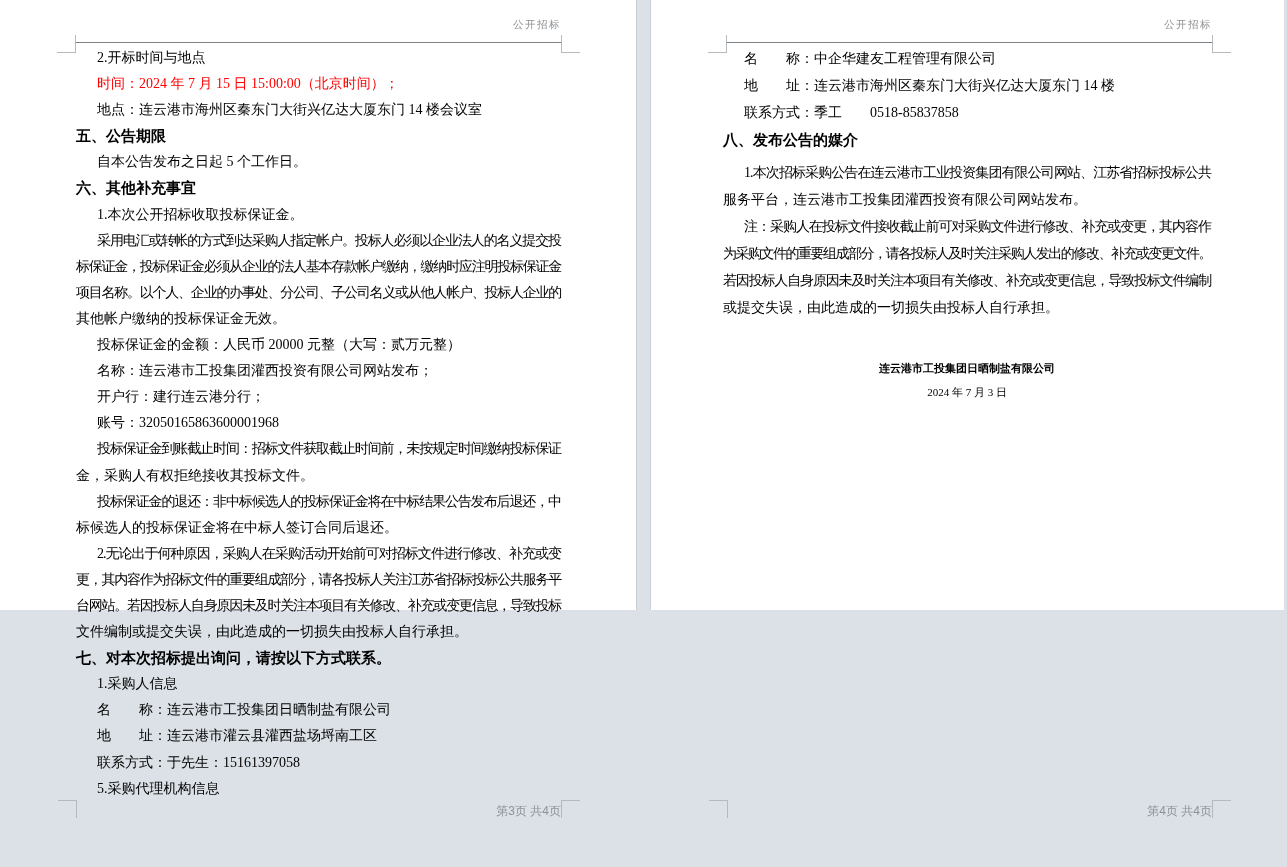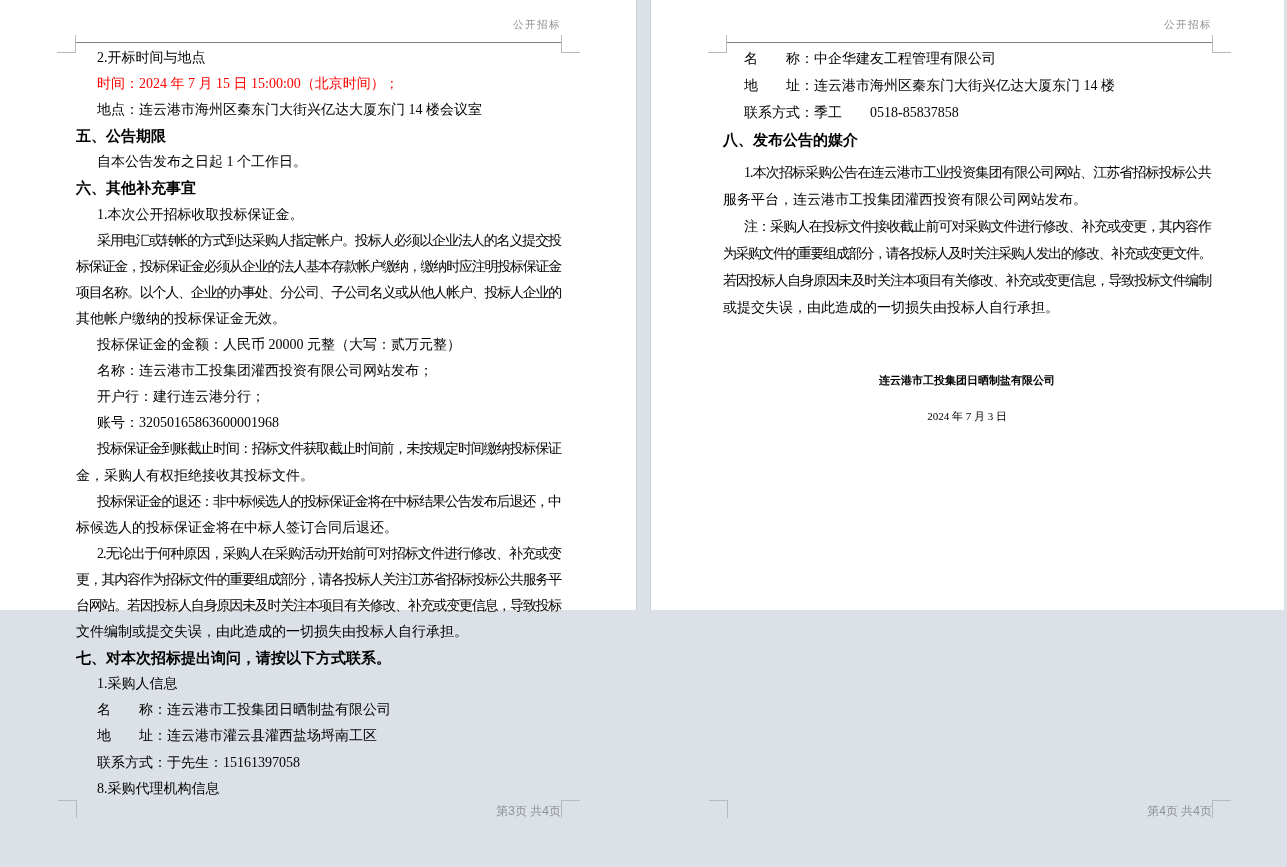--- a/index.html
+++ b/index.html
@@ -30,21 +30,21 @@
   #p4 .content{left:72px;width:488px;}
 
   .ln{white-space:pre;}
   .ln span{white-space:pre;}
   #p3 .ln{line-height:26.1px;}
   #p4 .ln{line-height:27px;}
   .ln.indent{padding-left:21px;}
   .ln.heading{font-family:"Liberation Sans",sans-serif;font-weight:bold;font-size:15px;}
   .ln.red{color:#ff0000;}
   .ln.center{text-align:center;}
-  #p4 .ln.sig{font-size:11px;line-height:24px;margin-top:12px;}
+  #p4 .ln.sig{font-size:11px;line-height:24px;}
   #p4 .ln.sig.sigb{font-weight:bold;}
   #p4 .ln.sp6{height:6px;}
   #p4 .ln.sp35{height:35px;}
 
   .pg-footer{
     position:absolute;left:75px;top:803px;width:486px;text-align:right;
     font-size:12px;color:#8e9296;
     font-family:"Liberation Sans",sans-serif;
   }
 </style>
@@ -56,21 +56,21 @@
   <div class="hdr-rule"></div>
   <div class="crop tl"></div>
   <div class="crop tr"></div>
   <div class="crop bl"></div>
   <div class="crop br"></div>
   <div class="content">
       <div class="ln indent"><span>2.开标时间与地点</span></div>
       <div class="ln indent red"><span>时间：2024 年 7 月 15 日 15:00:00（北京时间）；</span></div>
       <div class="ln indent"><span>地点：连云港市海州区秦东门大街兴亿达大厦东门 14 楼会议室</span></div>
       <div class="ln heading"><span>五、公告期限</span></div>
-      <div class="ln indent"><span>自本公告发布之日起 1 个工作日。</span></div>
+      <div class="ln indent"><span>自本公告发布之日起 5 个工作日。</span></div>
       <div class="ln heading"><span>六、其他补充事宜</span></div>
       <div class="ln indent"><span>1.本次公开招标收取投标保证金。</span></div>
       <div class="ln indent j" style="letter-spacing: -1.111px;"><span>采用电汇或转帐的方式到达采购人指定帐户。投标人必须以企业法人的名义提交投</span></div>
       <div class="ln j" style="letter-spacing: -1.237px;"><span>标保证金，投标保证金必须从企业的法人基本存款帐户缴纳，缴纳时应注明投标保证金</span></div>
       <div class="ln j" style="letter-spacing: -1.237px;"><span>项目名称。以个人、企业的办事处、分公司、子公司名义或从他人帐户、投标人企业的</span></div>
       <div class="ln"><span>其他帐户缴纳的投标保证金无效。</span></div>
       <div class="ln indent"><span>投标保证金的金额：人民币 20000 元整（大写：贰万元整）</span></div>
       <div class="ln indent"><span>名称：连云港市工投集团灌西投资有限公司网站发布；</span></div>
       <div class="ln indent"><span>开户行：建行连云港分行；</span></div>
       <div class="ln indent"><span>账号：32050165863600001968</span></div>
@@ -80,21 +80,21 @@
       <div class="ln"><span>标候选人的投标保证金将在中标人签订合同后退还。</span></div>
       <div class="ln indent j" style="letter-spacing: -0.986px; text-align: right;"><span>2.无论出于何种原因，采购人在采购活动开始前可对招标文件进行修改、补充或变</span></div>
       <div class="ln j" style="letter-spacing: -1.237px;"><span>更，其内容作为招标文件的重要组成部分，请各投标人关注江苏省招标投标公共服务平</span></div>
       <div class="ln j" style="letter-spacing: -1.237px;"><span>台网站。若因投标人自身原因未及时关注本项目有关修改、补充或变更信息，导致投标</span></div>
       <div class="ln"><span>文件编制或提交失误，由此造成的一切损失由投标人自行承担。</span></div>
       <div class="ln heading"><span>七、对本次招标提出询问，请按以下方式联系。</span></div>
       <div class="ln indent"><span>1.采购人信息</span></div>
       <div class="ln indent"><span>名　　称：连云港市工投集团日晒制盐有限公司</span></div>
       <div class="ln indent"><span>地　　址：连云港市灌云县灌西盐场埒南工区</span></div>
       <div class="ln indent"><span>联系方式：于先生：15161397058</span></div>
-      <div class="ln indent"><span>8.采购代理机构信息</span></div>
+      <div class="ln indent"><span>5.采购代理机构信息</span></div>
     </div>
   <div class="pg-footer">第3页 共4页</div>
 </div>
 
 <div class="page" id="p4">
   <div class="hdr-label">公开招标</div>
   <div class="hdr-rule"></div>
   <div class="crop tl"></div>
   <div class="crop tr"></div>
   <div class="crop bl"></div>

